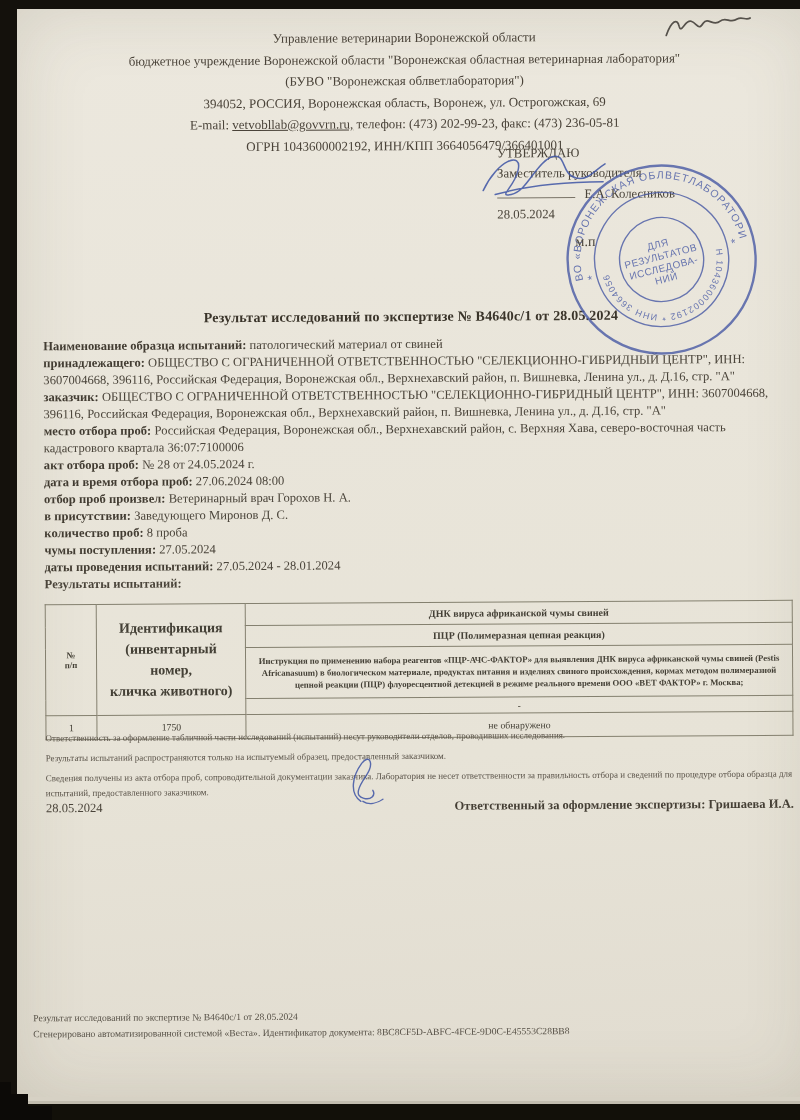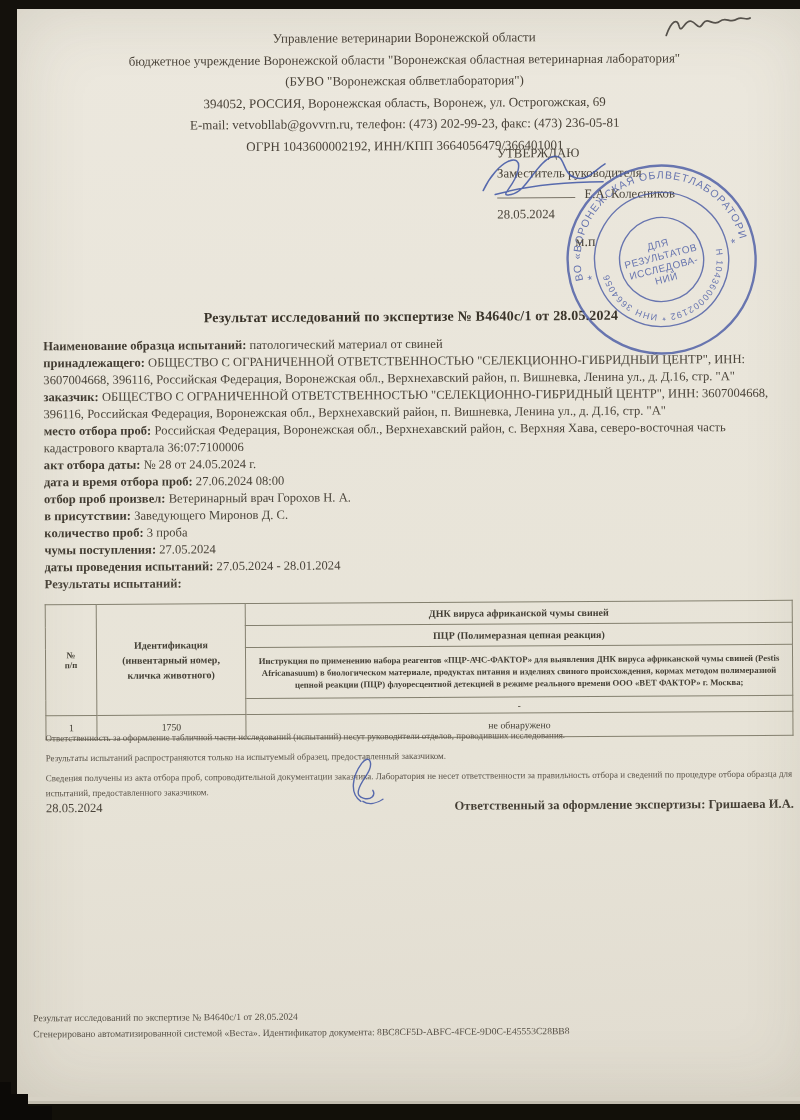--- a/index.html
+++ b/index.html
@@ -12,39 +12,39 @@
     position:absolute;left:17px;top:9px;width:797px;height:1088px;
     background:linear-gradient(176deg,#ece8de 0%,#e9e5da 38%,#e7e3d7 68%,#e1dcd0 100%);
     box-shadow:inset 0 0 70px rgba(95,85,60,.16);
   }
   .tilt{position:absolute;left:0;top:0;width:100%;height:100%;
     transform:rotate(-0.35deg);transform-origin:400px 480px;}
   .abs{position:absolute;}
   
   .org-header{left:0;top:18px;width:780px;text-align:center;
     font-size:13px;line-height:21.5px;color:#4a4339;}
-  .email-link{}
+  .email-link{text-decoration:underline;}
   
   .approval{left:482px;top:135px;width:230px;font-size:12.8px;line-height:20px;color:#4a443a;}
   .sig-row{white-space:nowrap;}
   .hline{display:inline-block;width:78px;border-bottom:1px solid #7a7468;height:14px;margin-right:6px;}
   
   .doc-title{left:0;top:300px;width:790px;text-align:center;
     font-weight:bold;font-size:14px;color:#3a342a;letter-spacing:.2px;}
   
   .fields{left:27px;top:327px;width:748px;font-size:12.6px;line-height:17px;
     color:#4a443a;max-height:262px;overflow:hidden;}
   .fields b{color:#423c32;}
   .results-label{font-weight:bold;}
   
   table.results{left:27px;top:593px;width:748px;position:absolute;
     border-collapse:collapse;color:#444036;}
   table.results td{border:1px solid #84806f; text-align:center;vertical-align:middle;padding:1px 6px;}
   td.cnum{width:38px;font-size:8.8px;font-weight:bold;white-space:pre-line;}
-  td.cid{width:136px;font-size:10px;font-weight:bold;white-space:pre-line;line-height:1.5;}
+  td.cid{width:136px;font-size:14px;font-weight:bold;white-space:pre-line;line-height:1.5;}
   td.chead{font-size:10px;font-weight:bold;height:19px;}
   td.cinstr{font-size:8.7px;font-weight:bold;line-height:1.4;height:48px;padding:2px 10px;}
   td.cdash{font-size:9px;height:13px;}
   td.cdat{font-size:9.8px;height:21px;}
   
   .disclaimers{left:27px;top:720px;width:748px;font-size:9px;line-height:15px;color:#5a5349;}
   .disclaimers p{margin:0 0 5px 0;}
   
   .signoff{left:27px;top:790px;width:748px;display:flex;justify-content:space-between;
     font-size:12.6px;color:#4a443a;}
@@ -132,25 +132,25 @@
     </svg>
     <div class="abs mp">м.п</div>
 
     <div class="abs doc-title">Результат исследований по экспертизе № В4640с/1 от 28.05.2024</div>
 
     <div class="abs fields">
       <div><b>Наименование образца испытаний:</b> <span>патологический материал от свиней</span></div>
       <div><b>принадлежащего:</b> <span>ОБЩЕСТВО С ОГРАНИЧЕННОЙ ОТВЕТСТВЕННОСТЬЮ "СЕЛЕКЦИОННО-ГИБРИДНЫЙ ЦЕНТР", ИНН: 3607004668, 396116, Российская Федерация, Воронежская обл., Верхнехавский район, п. Вишневка, Ленина ул., д. Д.16, стр. "А"</span></div>
       <div><b>заказчик:</b> <span>ОБЩЕСТВО С ОГРАНИЧЕННОЙ ОТВЕТСТВЕННОСТЬЮ "СЕЛЕКЦИОННО-ГИБРИДНЫЙ ЦЕНТР", ИНН: 3607004668, 396116, Российская Федерация, Воронежская обл., Верхнехавский район, п. Вишневка, Ленина ул., д. Д.16, стр. "А"</span></div>
       <div><b>место отбора проб:</b> <span>Российская Федерация, Воронежская обл., Верхнехавский район, с. Верхняя Хава, северо-восточная часть кадастрового квартала 36:07:7100006</span></div>
-      <div><b>акт отбора даты:</b> <span>№ 28 от 24.05.2024 г.</span></div>
+      <div><b>акт отбора проб:</b> <span>№ 28 от 24.05.2024 г.</span></div>
       <div><b>дата и время отбора проб:</b> <span>27.06.2024 08:00</span></div>
       <div><b>отбор проб произвел:</b> <span>Ветеринарный врач Горохов Н. А.</span></div>
       <div><b>в присутствии:</b> <span>Заведующего Миронов Д. С.</span></div>
-      <div><b>количество проб:</b> <span>3 проба</span></div>
+      <div><b>количество проб:</b> <span>8 проба</span></div>
       <div><b>чумы поступления:</b> <span>27.05.2024</span></div>
       <div><b>даты проведения испытаний:</b> <span>27.05.2024 - 28.01.2024</span></div>
       <div class="results-label">Результаты испытаний:</div>
     </div>
 
     <table class="results">
       <tbody>
           <tr>
         <td class="cnum" rowspan="4">№
 п/п</td>

